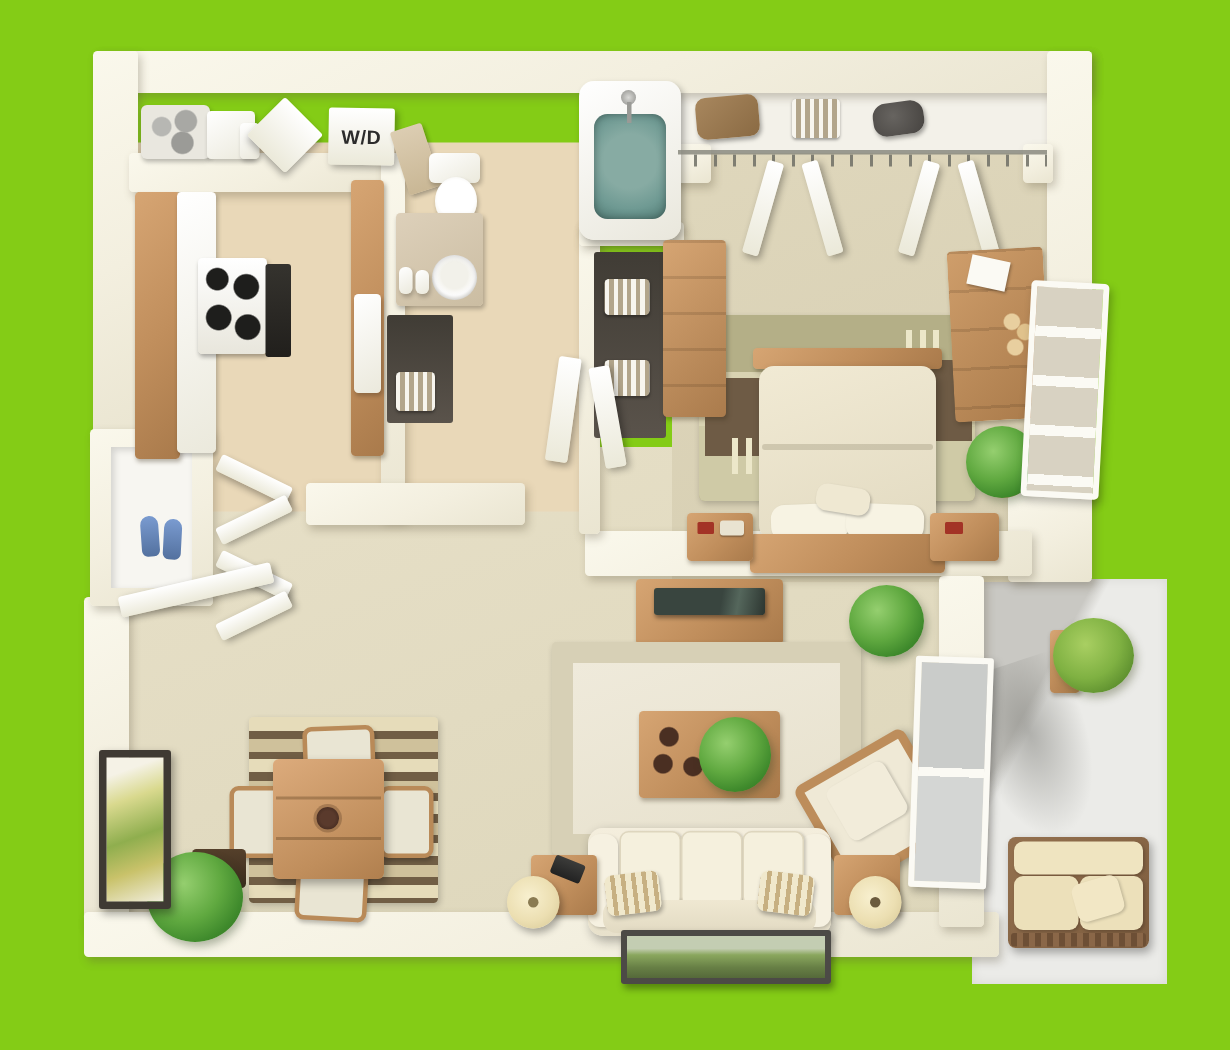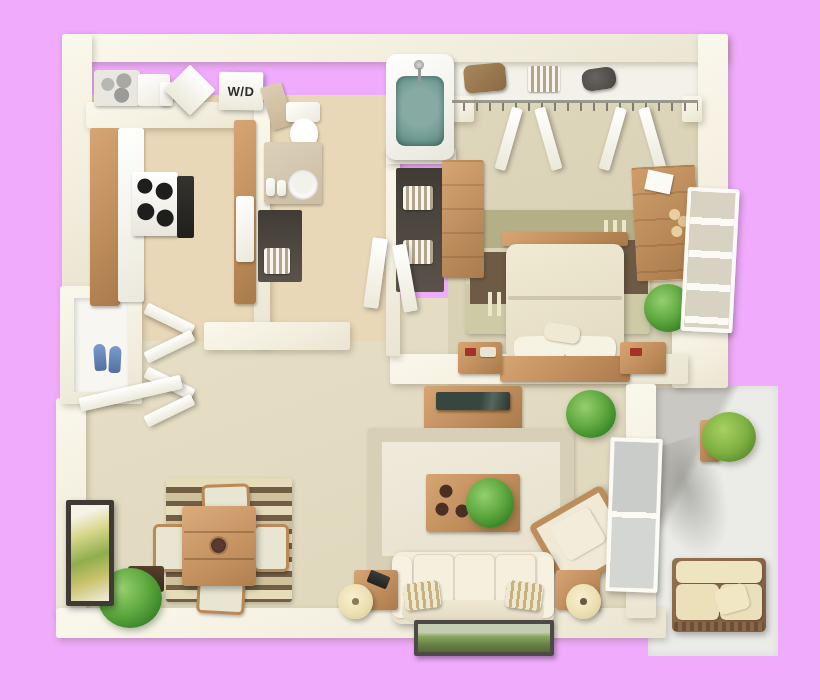--- a/index.html
+++ b/index.html
@@ -1,16 +1,16 @@
 <!DOCTYPE html>
 <html><head>
 <meta charset="utf-8">
 <style>
   html,body{margin:0;padding:0;background:#d7d2c7;font-family:"Liberation Sans",sans-serif;}
-  #stage{position:relative;width:820px;height:700px;overflow:hidden;background:#f0abfc;}
+  #stage{position:relative;width:820px;height:700px;overflow:hidden;background:#84cc16;}
   .a{position:absolute;}
   .wall{background:linear-gradient(155deg,#faf8ec 0%,#f3efdf 55%,#eae5d1 100%);border-radius:3px;box-shadow:2px 3px 6px rgba(96,86,64,.30);}
   .wood{background:linear-gradient(135deg,#d6a573 0%,#c08e5c 55%,#a97a4b 100%);border-radius:3px;box-shadow:1px 2px 3px rgba(60,45,25,.35);}
   .whitef{background:linear-gradient(150deg,#ffffff,#ecead e0);background:linear-gradient(150deg,#ffffff,#ebe9dc);border-radius:3px;box-shadow:1px 2px 3px rgba(0,0,0,.22);}
   .towel{background:repeating-linear-gradient(90deg,#f7f5ee 0 3px,#b2a58b 3px 6px);border-radius:3px;box-shadow:0 1px 2px rgba(0,0,0,.35);}
   .plant{border-radius:50%;background:radial-gradient(circle at 38% 35%,#95cf6f 0%,#60a940 45%,#3f8a2c 72%,#2d6a20 100%);box-shadow:2px 3px 6px rgba(40,60,30,.35);}
   .plant2{border-radius:50%;background:radial-gradient(circle at 40% 35%,#a9cf62 0%,#7fb142 50%,#5d8f2e 78%,#47721f 100%);box-shadow:2px 3px 6px rgba(60,70,30,.35);}
   .lamp{border-radius:50%;background:radial-gradient(circle at 42% 40%,#f8f0cf 0%,#ecdfb2 55%,#d5c694 100%);box-shadow:2px 3px 5px rgba(0,0,0,.3);}
   .cush{background:#f2ecd9;border-radius:6px;box-shadow:1px 1px 2px rgba(0,0,0,.18);}
   .pstripe{background:repeating-linear-gradient(90deg,#f0e8cc 0 4px,#c7b082 4px 7px);border-radius:5px;box-shadow:1px 2px 3px rgba(0,0,0,.3);}

